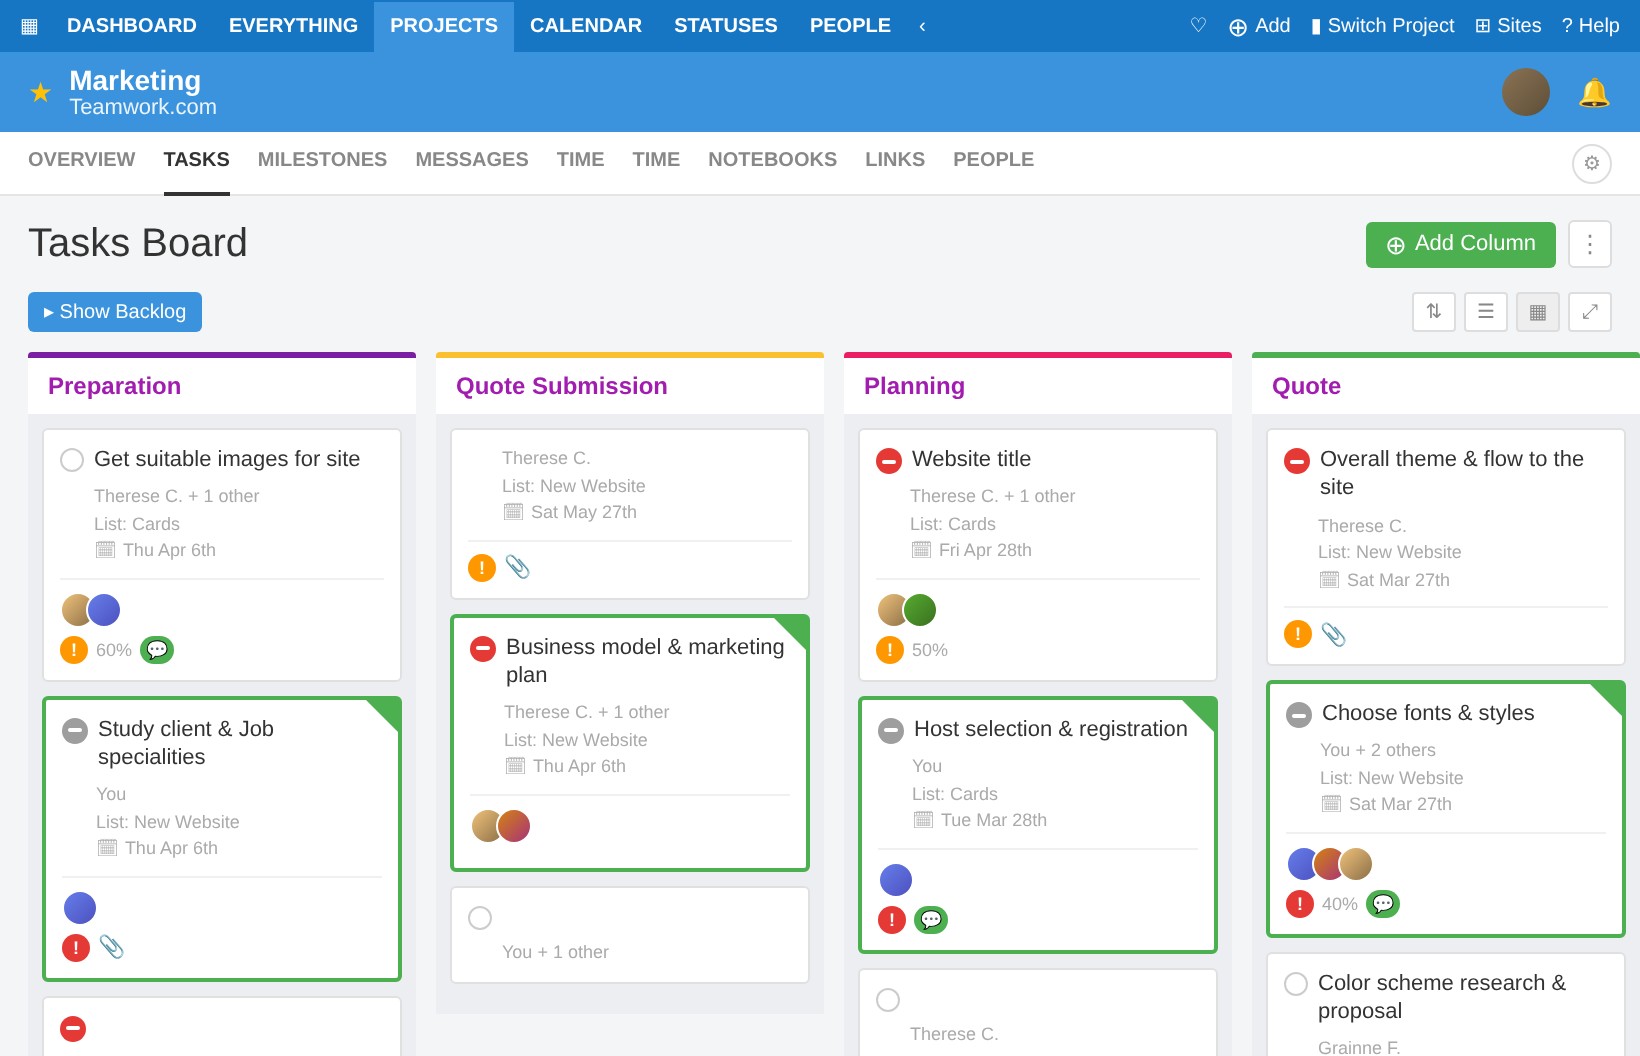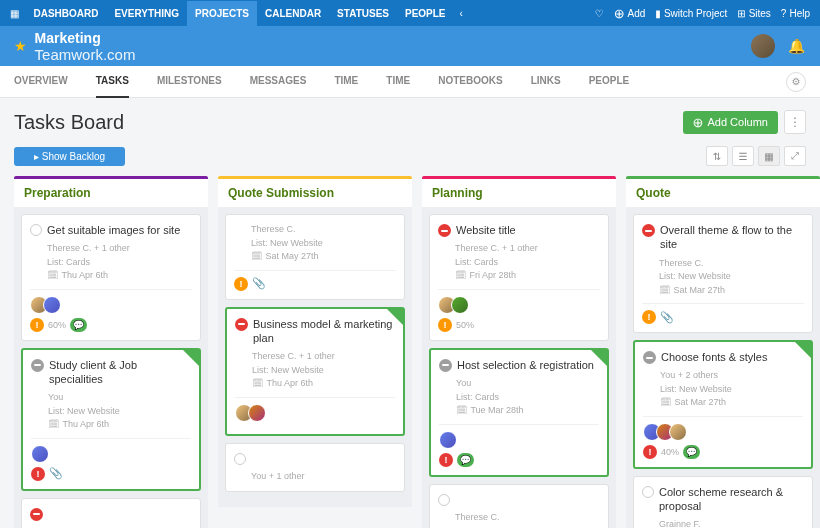--- a/index.html
+++ b/index.html
@@ -5,44 +5,44 @@
 *{margin:0;padding:0;box-sizing:border-box;font-family:-apple-system,BlinkMacSystemFont,"Segoe UI",Helvetica,Arial,sans-serif}
 body{background:#f4f5f7;font-size:12px;color:#333;width:820px;overflow:hidden}
 .topnav{background:#1776c3;height:26px;display:flex;align-items:center;padding:0 10px;color:#fff;font-size:10px}
 .topnav .nav-item{padding:7px 8px;font-weight:600;cursor:pointer}
 .topnav .nav-item.active{background:#3b93dd}
 .topnav-right{margin-left:auto;display:flex;align-items:center;gap:10px}
 .topnav-right .ico{display:inline-flex;align-items:center;gap:3px;font-size:10px}
 .header{background:#3b93dd;height:40px;display:flex;align-items:center;padding:0 14px;color:#fff}
 .star{color:#ffc107;margin-right:8px;font-size:14px}
 .proj-title{font-size:14px;font-weight:600}
-.proj-sub{font-size:15px;opacity:.9}
+.proj-sub{font-size:11px;opacity:.9}
 .search-wrap{margin-left:auto;display:flex;align-items:center;gap:14px}
 .search{background:#fff;border-radius:3px;height:24px;width:160px;display:flex;align-items:center;padding:0 8px;color:#999}
 .search svg{margin-right:6px}
 .avatar-top{width:24px;height:24px;border-radius:50%;background:linear-gradient(135deg,#8b7355,#5d4e37)}
 .bell{color:#8fc7f0}
 .subnav{background:#fff;height:32px;display:flex;align-items:center;padding:0 14px;border-bottom:1px solid #e5e5e5;font-size:10px;color:#888;gap:14px;position:relative}
 .subnav .tab{padding:10px 0;font-weight:600;cursor:pointer}
 .subnav .tab.active{color:#333;border-bottom:2px solid #333}
 .gear-right{position:absolute;right:14px;width:20px;height:20px;border:1px solid #ddd;border-radius:50%;display:flex;align-items:center;justify-content:center;color:#999;cursor:pointer}
 .page-head{display:flex;align-items:center;padding:12px 14px}
 .page-title{font-size:20px;font-weight:400;color:#333}
 .head-right{margin-left:auto;display:flex;align-items:center;gap:6px}
 .btn-add-col{background:#4caf50;color:#fff;border:none;border-radius:3px;padding:5px 10px;font-size:11px;display:flex;align-items:center;gap:4px;cursor:pointer}
 .btn-more{width:22px;height:24px;border:1px solid #ddd;background:#fff;border-radius:3px;display:flex;align-items:center;justify-content:center;color:#888;cursor:pointer}
 .toolbar{display:flex;align-items:center;padding:0 14px 10px}
-.backlog-btn{background:#3b93dd;color:#fff;border:none;border-radius:3px;padding:4px 20px;font-size:10px;cursor:pointer}
+.backlog-btn{background:#3b93dd;color:#fff;border:none;border-radius:3px;padding:4px 8px;font-size:10px;cursor:pointer}
 .view-tools{margin-left:auto;display:flex;gap:4px}
 .view-btn{width:22px;height:20px;border:1px solid #ddd;background:#fff;border-radius:2px;display:flex;align-items:center;justify-content:center;color:#888;cursor:pointer;font-size:10px}
 .view-btn.active{background:#eee}
 .board{display:flex;gap:10px;padding:0 14px 0;overflow-x:auto}
 .col{width:194px;flex-shrink:0;display:flex;flex-direction:column}
 .col-bar{height:3px;border-radius:2px 2px 0 0}
-.col-head{background:#fff;padding:7px 10px;font-size:12px;font-weight:600;color:#4d7c0f}
+.col-head{background:#fff;padding:7px 10px;font-size:12px;font-weight:600;color:#a21caf}
 .col-body{background:#eceef1;padding:7px;display:flex;flex-direction:column;gap:7px;min-height:300px}
 .card{background:#fff;border:1px solid #e0e0e0;border-radius:3px;padding:8px;position:relative}
 .card.green{border:2px solid #4caf50}
 .card-tri{position:absolute;top:0;right:0;width:0;height:0;border-left:16px solid transparent;border-top:16px solid #4caf50}
 .card-title-row{display:flex;align-items:flex-start;gap:5px;margin-bottom:5px}
 .card-circle{width:12px;height:12px;border:1.5px solid #ccc;border-radius:50%;flex-shrink:0;margin-top:1px}
 .card-title{font-size:11px;font-weight:500;color:#333;line-height:1.3}
 .pri-icon{width:13px;height:13px;border-radius:50%;flex-shrink:0;display:flex;align-items:center;justify-content:center;margin-top:1px}
 .pri-red{background:#e53935}
 .pri-icon::after{content:"";width:7px;height:2px;background:#fff;border-radius:1px}
@@ -97,21 +97,21 @@
     <div class="proj-title">Marketing</div>
     <div class="proj-sub">Teamwork.com</div>
   </div>
   <div class="search-wrap">
     <div class="avatar-top"></div>
     <span class="bell" style="font-size:14px">🔔</span>
   </div>
 </div>
 
 <div class="subnav">
-  <div id="subnav-tabs" style="display:flex;gap:28px">
+  <div id="subnav-tabs" style="display:flex;gap:14px">
       <span class="tab">OVERVIEW</span>
       <span class="tab active">TASKS</span>
       <span class="tab">MILESTONES</span>
       <span class="tab">MESSAGES</span>
       <span class="tab">TIME</span>
       <span class="tab">TIME</span>
       <span class="tab">NOTEBOOKS</span>
       <span class="tab">LINKS</span>
       <span class="tab">PEOPLE</span>
     </div>

